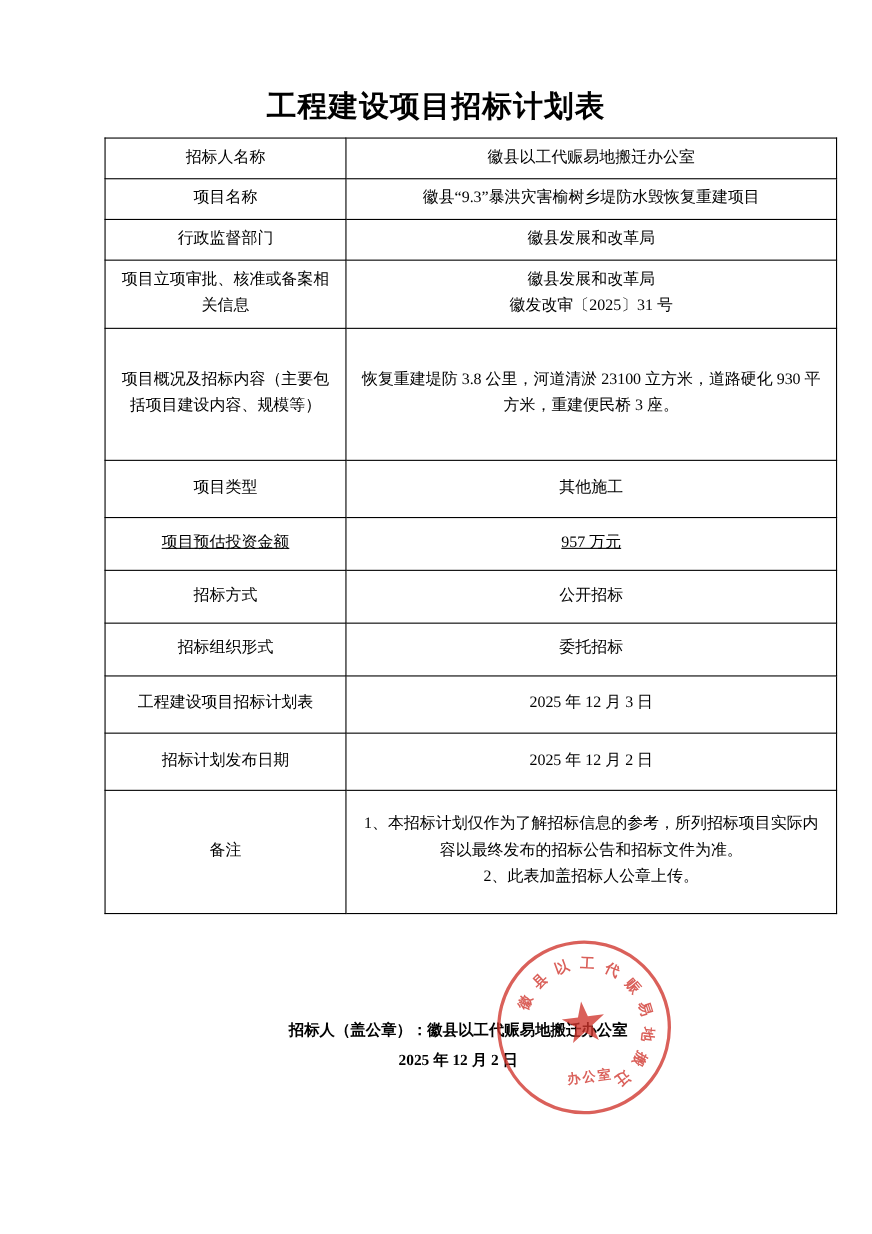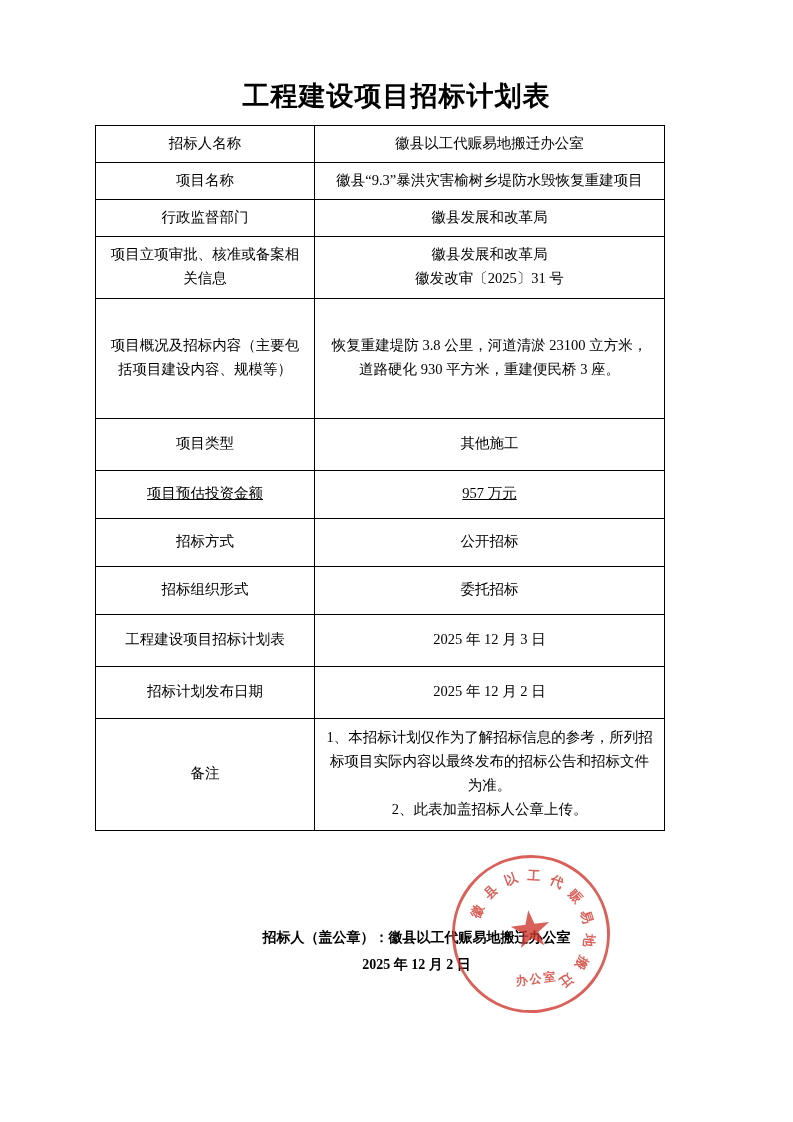--- a/index.html
+++ b/index.html
@@ -29,21 +29,21 @@
     text-align: center;
     font-size: 27px;
     font-weight: bold;
     letter-spacing: 1px;
     font-family: Liberation Serif, serif;
   }
   table.main-table {
     position: absolute;
     top: 125px;
     left: 95px;
-    width: 570px;
+    width: 666px;
     border-collapse: collapse;
     table-layout: fixed;
   }
   table.main-table td {
     border: 1px solid #000;
     font-size: 14.5px;
     line-height: 1.65;
     padding: 6px 10px;
     vertical-align: middle;
     font-family: "Liberation Serif", "DejaVu Serif", serif;

